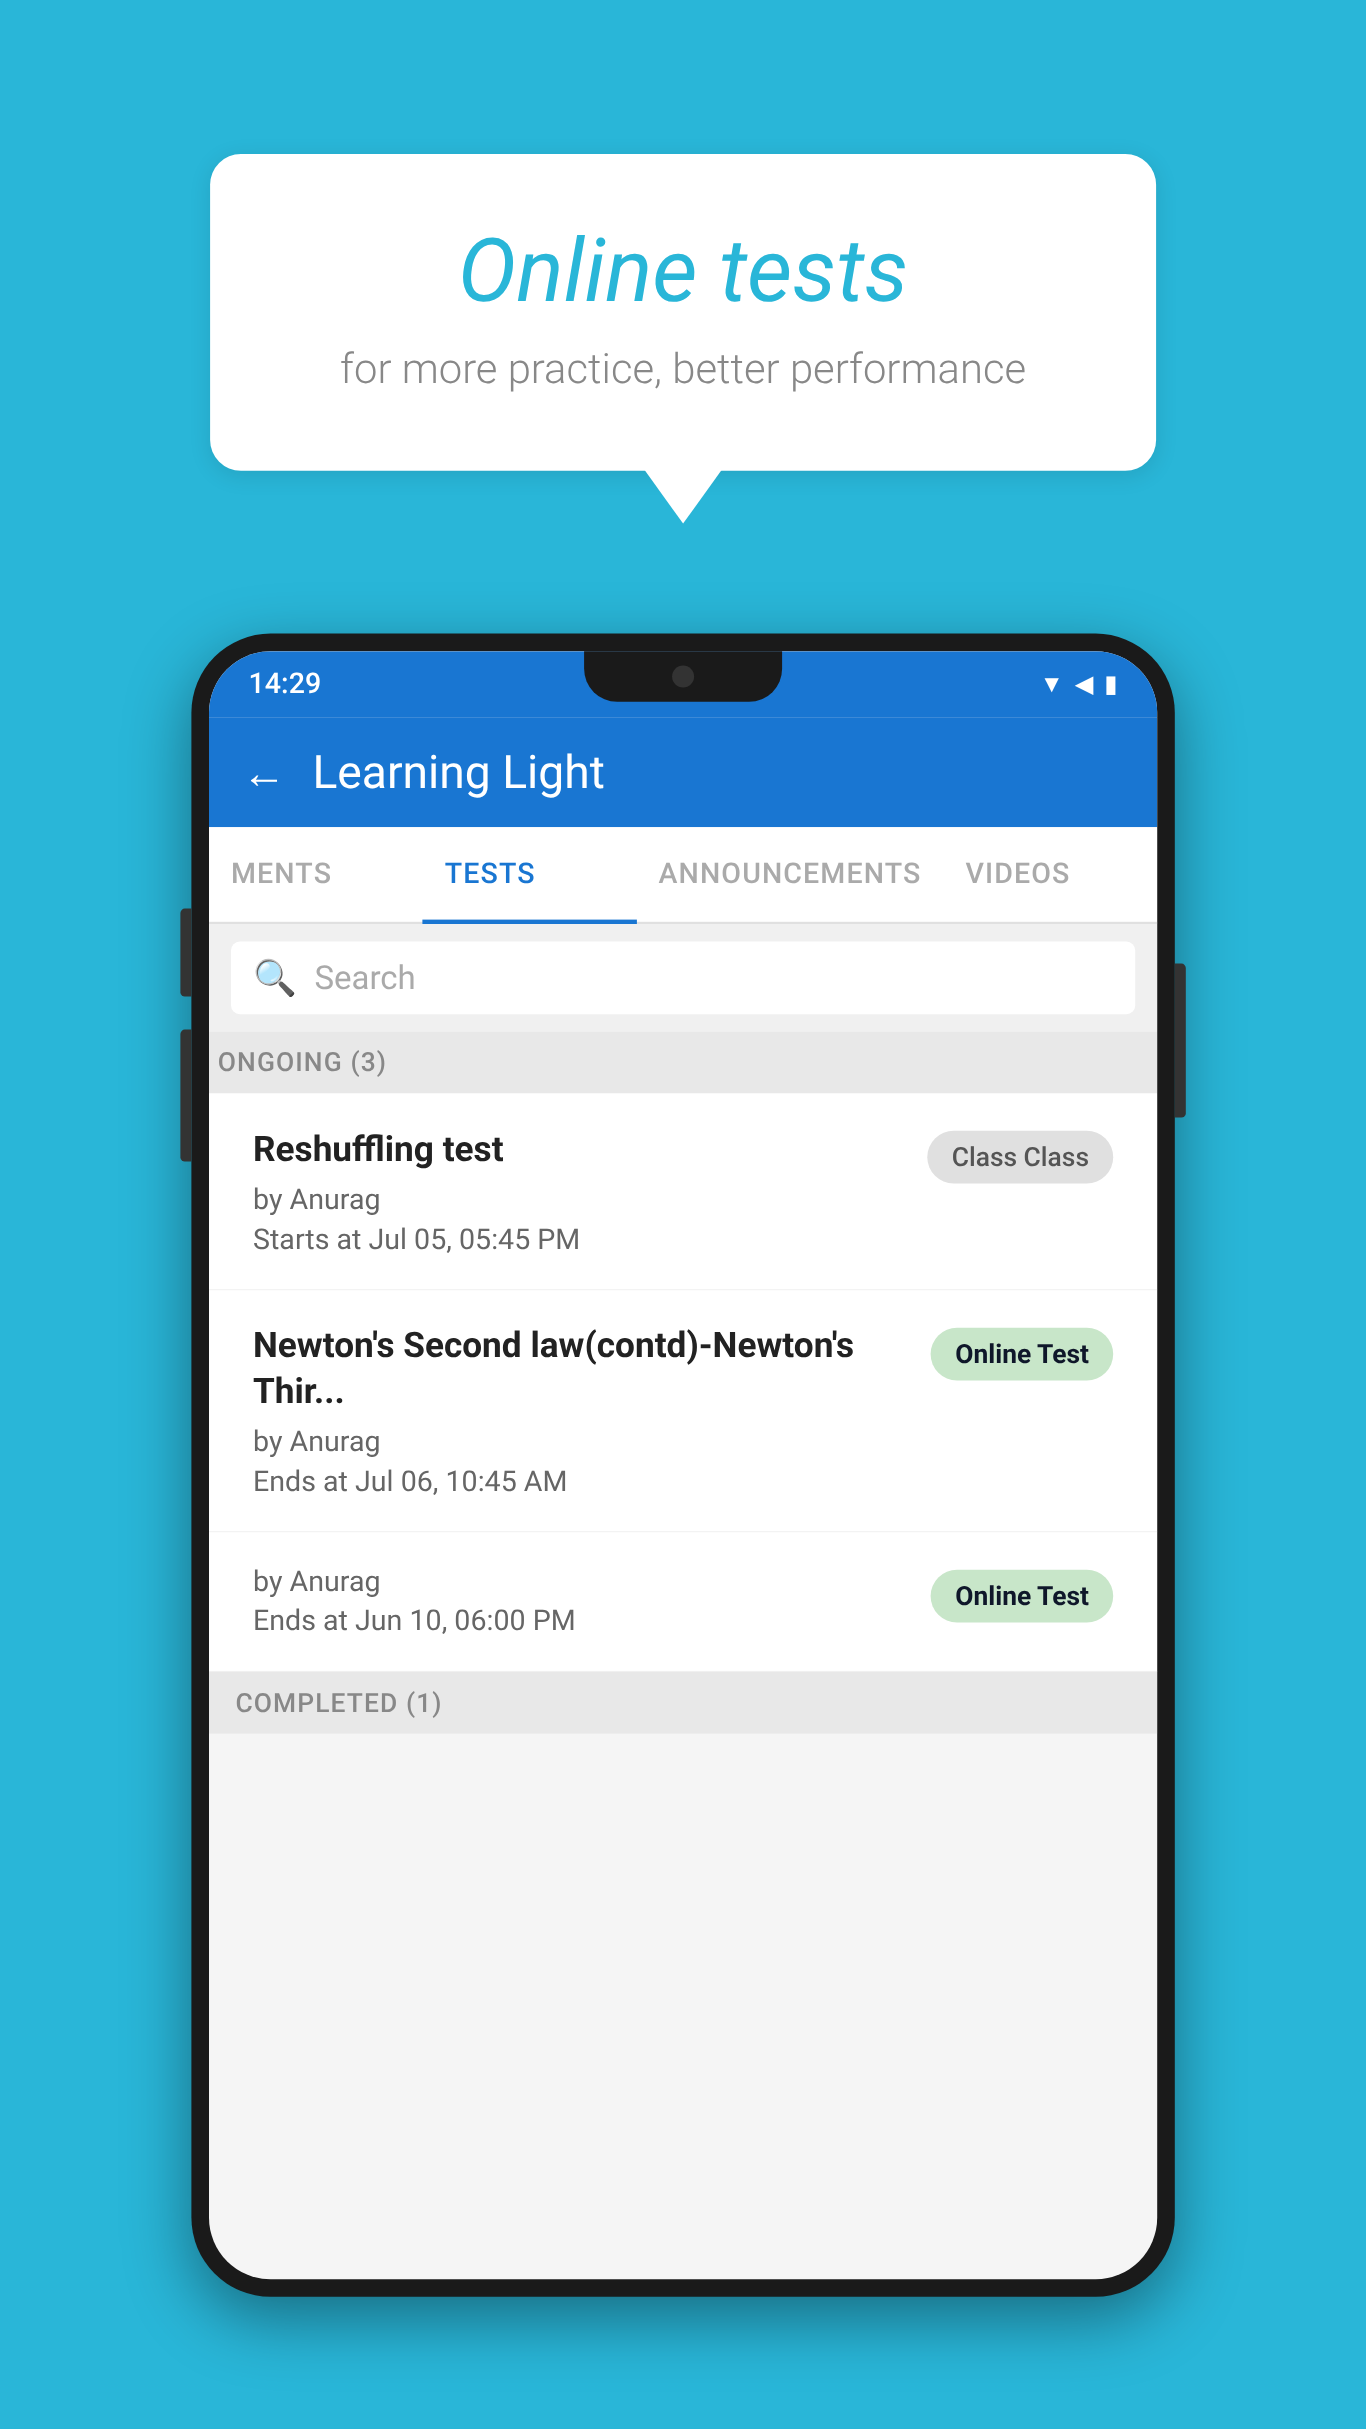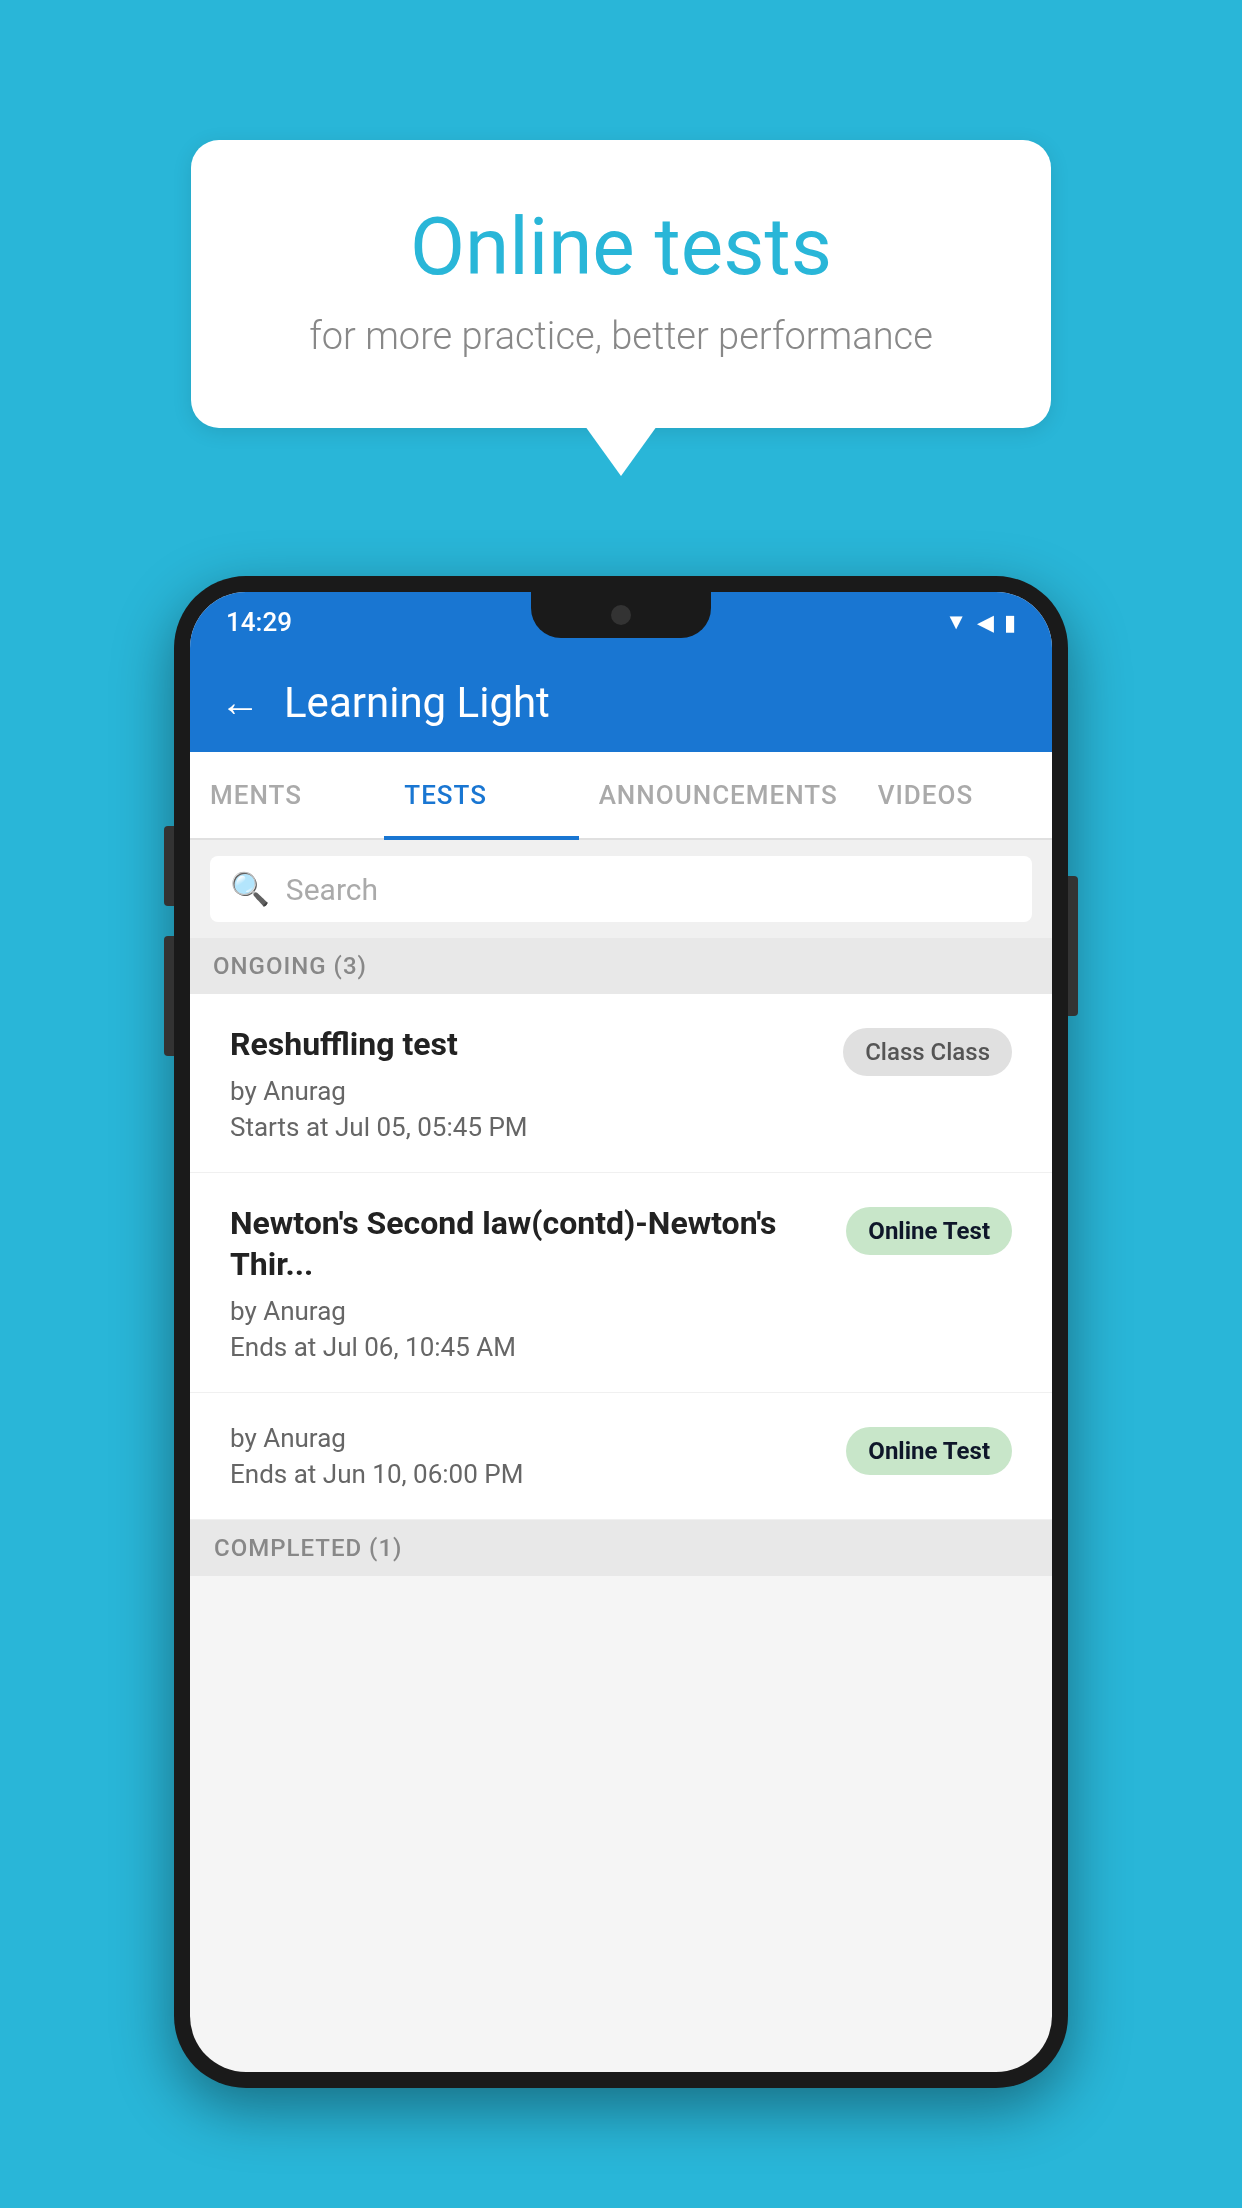--- a/index.html
+++ b/index.html
@@ -42,20 +42,21 @@
       border-left: 36px solid transparent;
       border-right: 36px solid transparent;
       border-top: 50px solid white;
     }
 
     .bubble-title {
       font-size: 80px;
       color: #29b6d8;
       font-weight: 400;
       margin-bottom: 20px;
+      font-style: italic;
     }
 
     .bubble-subtitle {
       font-size: 38px;
       color: #888;
       font-weight: 300;
     }
 
     
     .phone-container {
@@ -237,21 +238,21 @@
     }
 
     .search-placeholder {
       color: #aaa;
       font-size: 30px;
     }
 
     
     .section-header {
       background: #e8e8e8;
-      padding: 14px 23px;
+      padding: 14px 8px;
       font-size: 24px;
       color: #888;
       font-weight: 500;
       letter-spacing: 1px;
       text-transform: uppercase;
     }
 
     
     .test-item {
       background: white;

